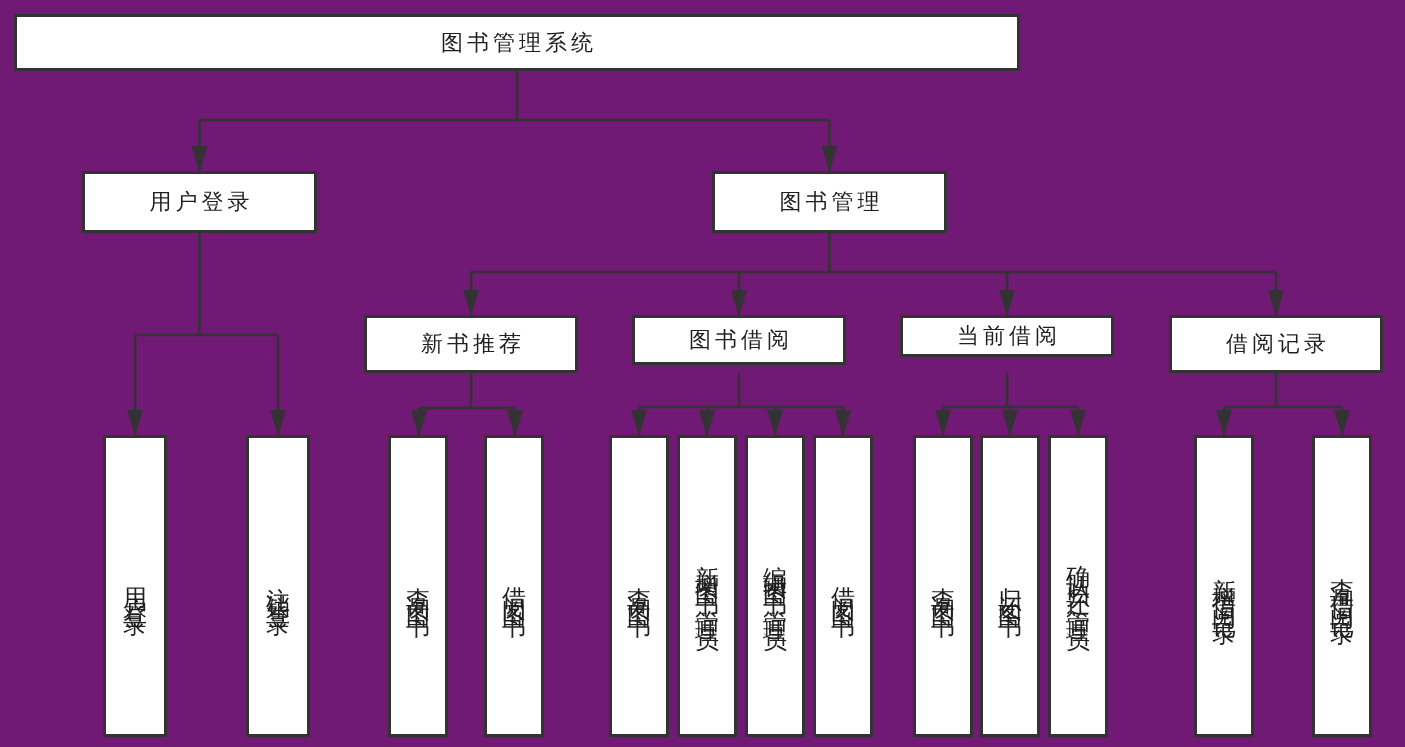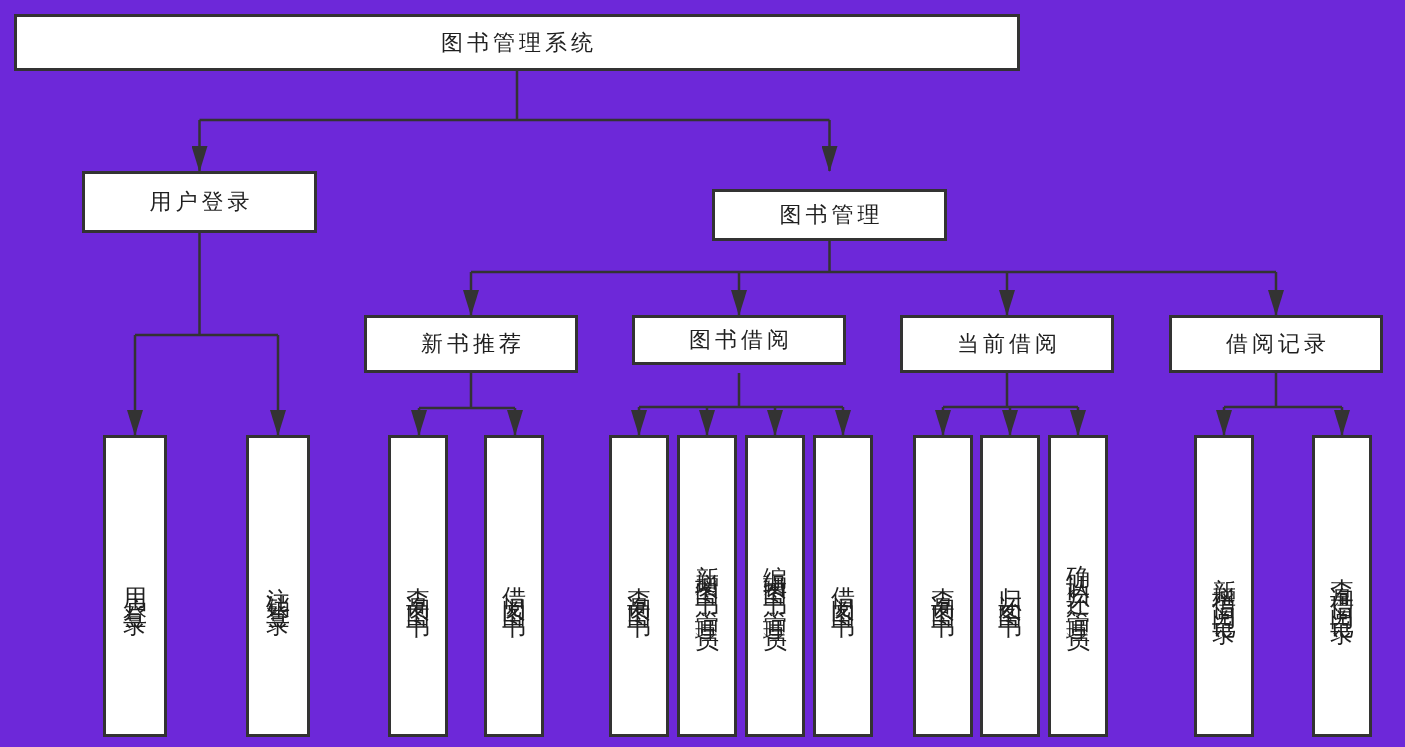--- a/index.html
+++ b/index.html
@@ -1,20 +1,20 @@
 <!DOCTYPE html>
 <html><head>
 <meta charset="utf-8">
 <style>
   html, body { margin: 0; padding: 0; background: #ffffff; }
   #canvas {
     position: relative;
     width: 1405px;
     height: 747px;
-    background: #6d28d9;
+    background: #701a75;
     font-family: "Liberation Sans", "DejaVu Sans", sans-serif;
     overflow: hidden;
     text-align: center;
   }
   #connectors {
     position: absolute;
     left: 0; top: 0;
     width: 1405px; height: 747px;
     pointer-events: none;
   }
@@ -45,25 +45,25 @@
     font-size: 24px;
     letter-spacing: 9px;
     line-height: 1;
     color: #1f1f1f;
     max-height: 296px;
   }
   
   .root   { left: 14px;  top: 14px;  width: 1006px; height: 57px; }
   
   .l2a    { left: 82px;  top: 171px; width: 235px;  height: 62px; }
-  .l2b    { left: 712px; top: 189px; width: 235px;  height: 52px; }
+  .l2b    { left: 712px; top: 171px; width: 235px;  height: 62px; }
   
   .l3a    { left: 364px;  top: 315px; width: 214px; height: 58px; }
   .l3b    { left: 632px;  top: 315px; width: 214px; height: 50px; }
-  .l3c    { left: 900px;  top: 315px; width: 214px; height: 58px; }
+  .l3c    { left: 900px;  top: 315px; width: 214px; height: 42px; }
   .l3d    { left: 1169px; top: 315px; width: 214px; height: 58px; }
   
   .a1 { left: 103px;  width: 64px; }
   .a2 { left: 246px;  width: 64px; }
   .b1 { left: 388px; }
   .b2 { left: 484px; }
   .c1 { left: 609px; }
   .c2 { left: 677px; }
   .c3 { left: 745px; }
   .c4 { left: 813px; }

